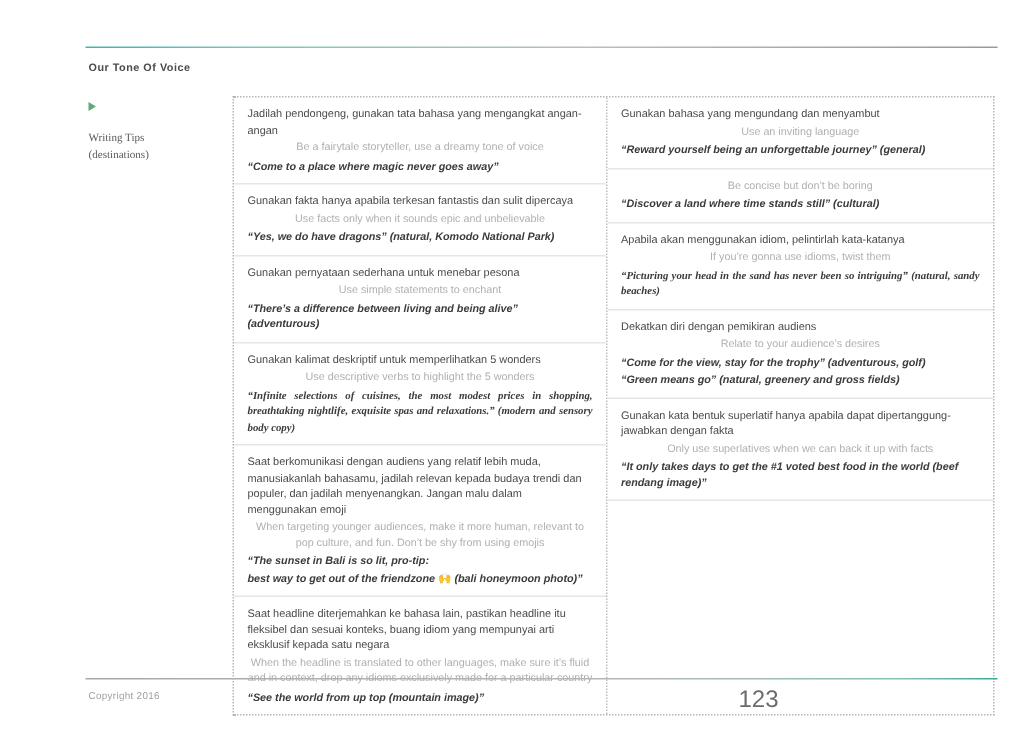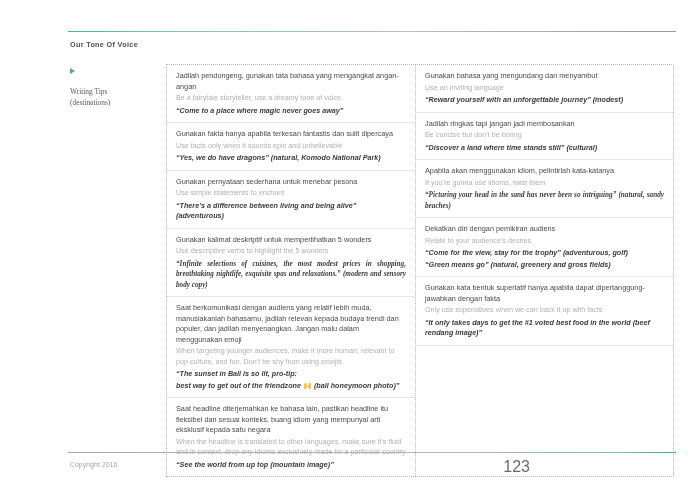--- a/index.html
+++ b/index.html
@@ -10,21 +10,21 @@
   body {
     width: 690px; height: 487px;
     font-family: "Liberation Sans", sans-serif;
     color: #4c4c4c;
     position: relative;
     overflow: hidden;
   }
 
   .page {
     position: absolute;
-    left: 16px; top: 0;
+    left: 5px; top: 0;
     width: 546px; height: 487px;
   }
 
   
   .top-rule {
     position: absolute;
     left: 52px; top: 31px;
     width: 608px; height: 1px;
     background: linear-gradient(to right, #3fb6a8 0%, #7ec6bb 18%, #b9bfb9 55%, #9a9a96 100%);
   }
@@ -85,20 +85,21 @@
     font-size: 7.3px;
     line-height: 10.5px;
     color: #4a4a4a;
     margin: 0 0 1px 0;
   }
   .line-en {
     font-size: 7.2px;
     line-height: 10.5px;
     color: #b0b0b0;
     margin: 0 0 2px 0;
+    text-align: center;
   }
   .line-ex {
     font-size: 7.2px;
     line-height: 10.5px;
     color: #3b3b3b;
     font-weight: bold;
     font-style: italic;
     margin: 0 0 1px 0;
   }
   .line-ex.justify { text-align: justify; font-family: Liberation Serif, serif; }
@@ -186,25 +187,24 @@
         <p class="line-ex">“See the world from up top (mountain image)”</p>
       </div>
 
     </div>
 
     <div class="col col-right">
 
       <div class="cell">
         <p class="line-id">Gunakan bahasa yang mengundang dan menyambut</p>
         <p class="line-en">Use an inviting language</p>
-        <p class="line-ex">“Reward yourself with an unforgettable journey” (modest)</p>
-      </div>
-
-      <div class="cell">
-        <p class="line-id">Jadilah ringkas tapi jangan jadi membosankan</p>
+        <p class="line-ex">“Reward yourself being an unforgettable journey” (general)</p>
+      </div>
+
+      <div class="cell">
         <p class="line-en">Be concise but don’t be boring</p>
         <p class="line-ex">“Discover a land where time stands still” (cultural)</p>
       </div>
 
       <div class="cell">
         <p class="line-id">Apabila akan menggunakan idiom, pelintirlah kata-katanya</p>
         <p class="line-en">If you’re gonna use idioms, twist them</p>
         <p class="line-ex justify">“Picturing your head in the sand has never been so intriguing” (natural, sandy beaches)</p>
       </div>
 

